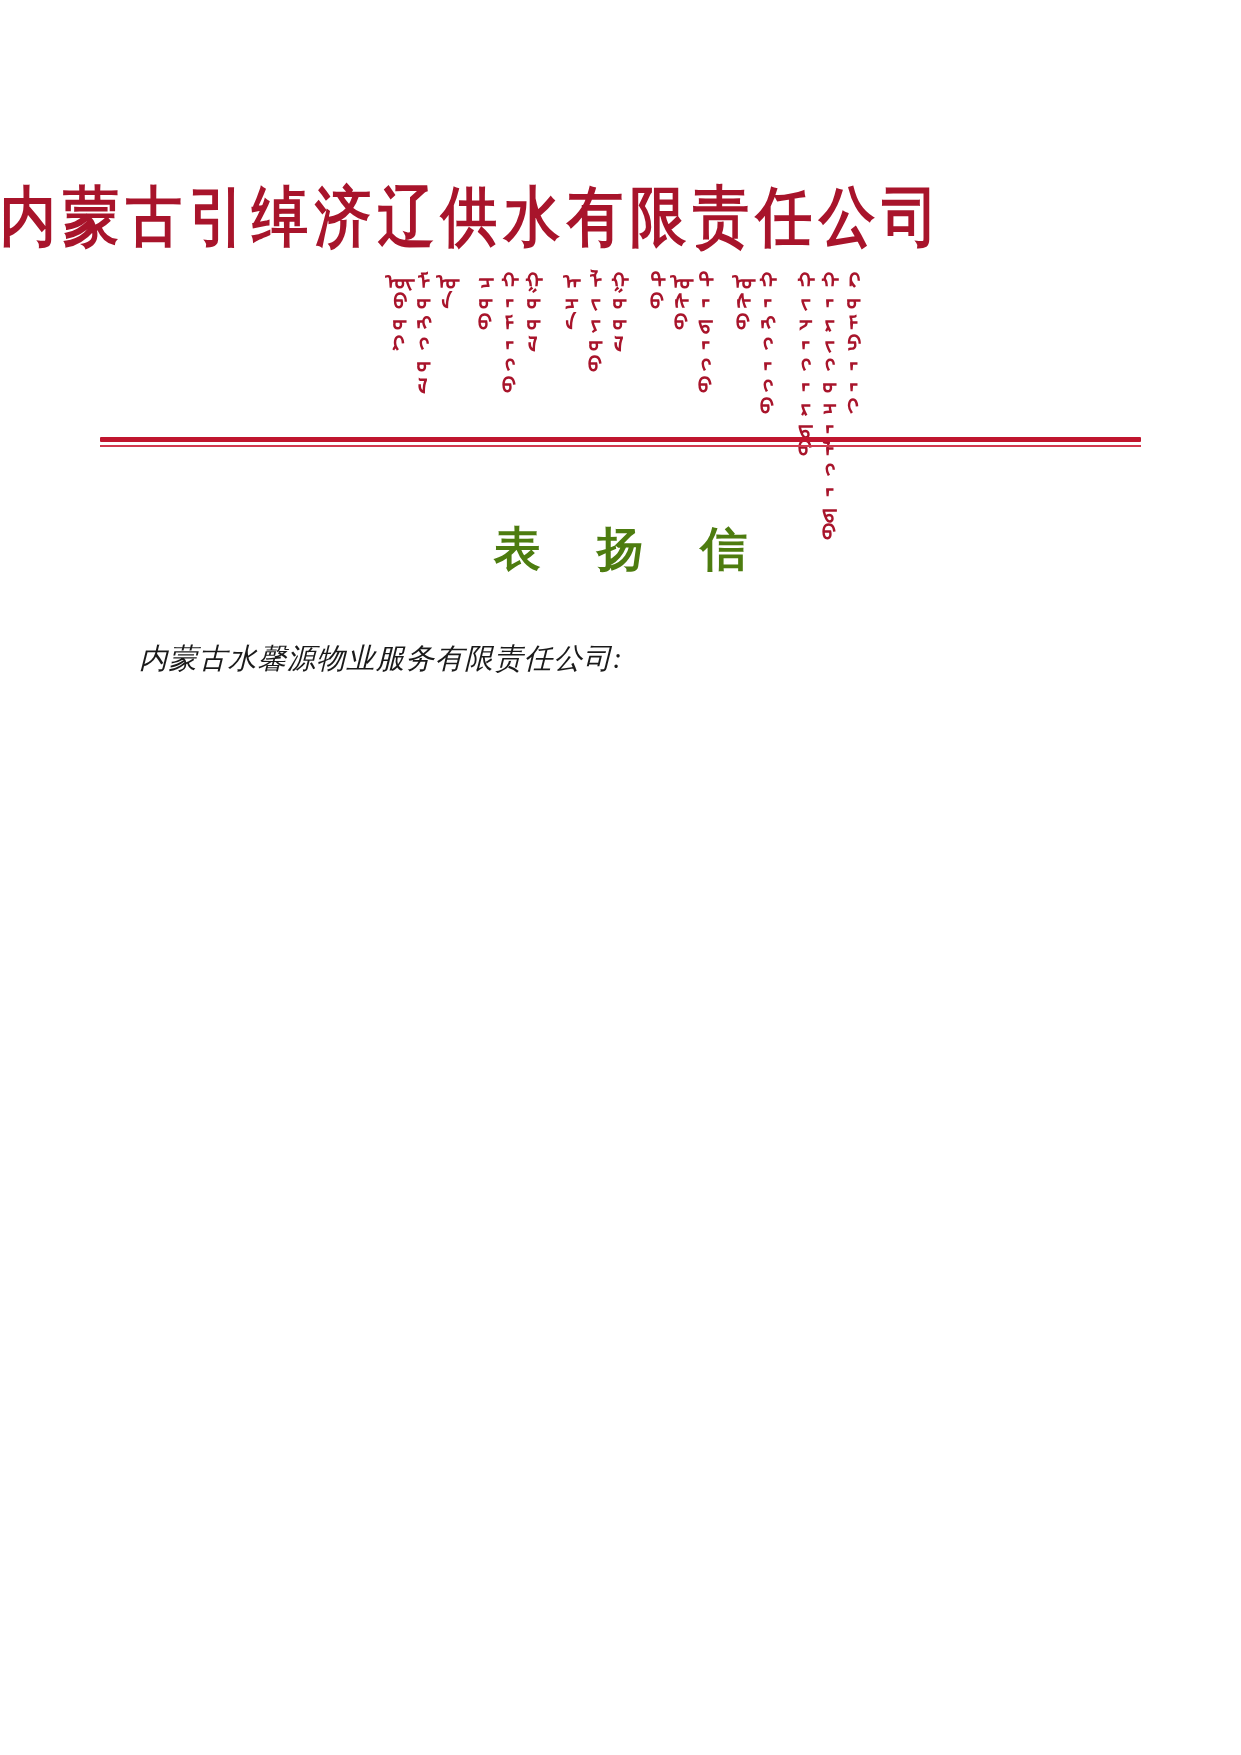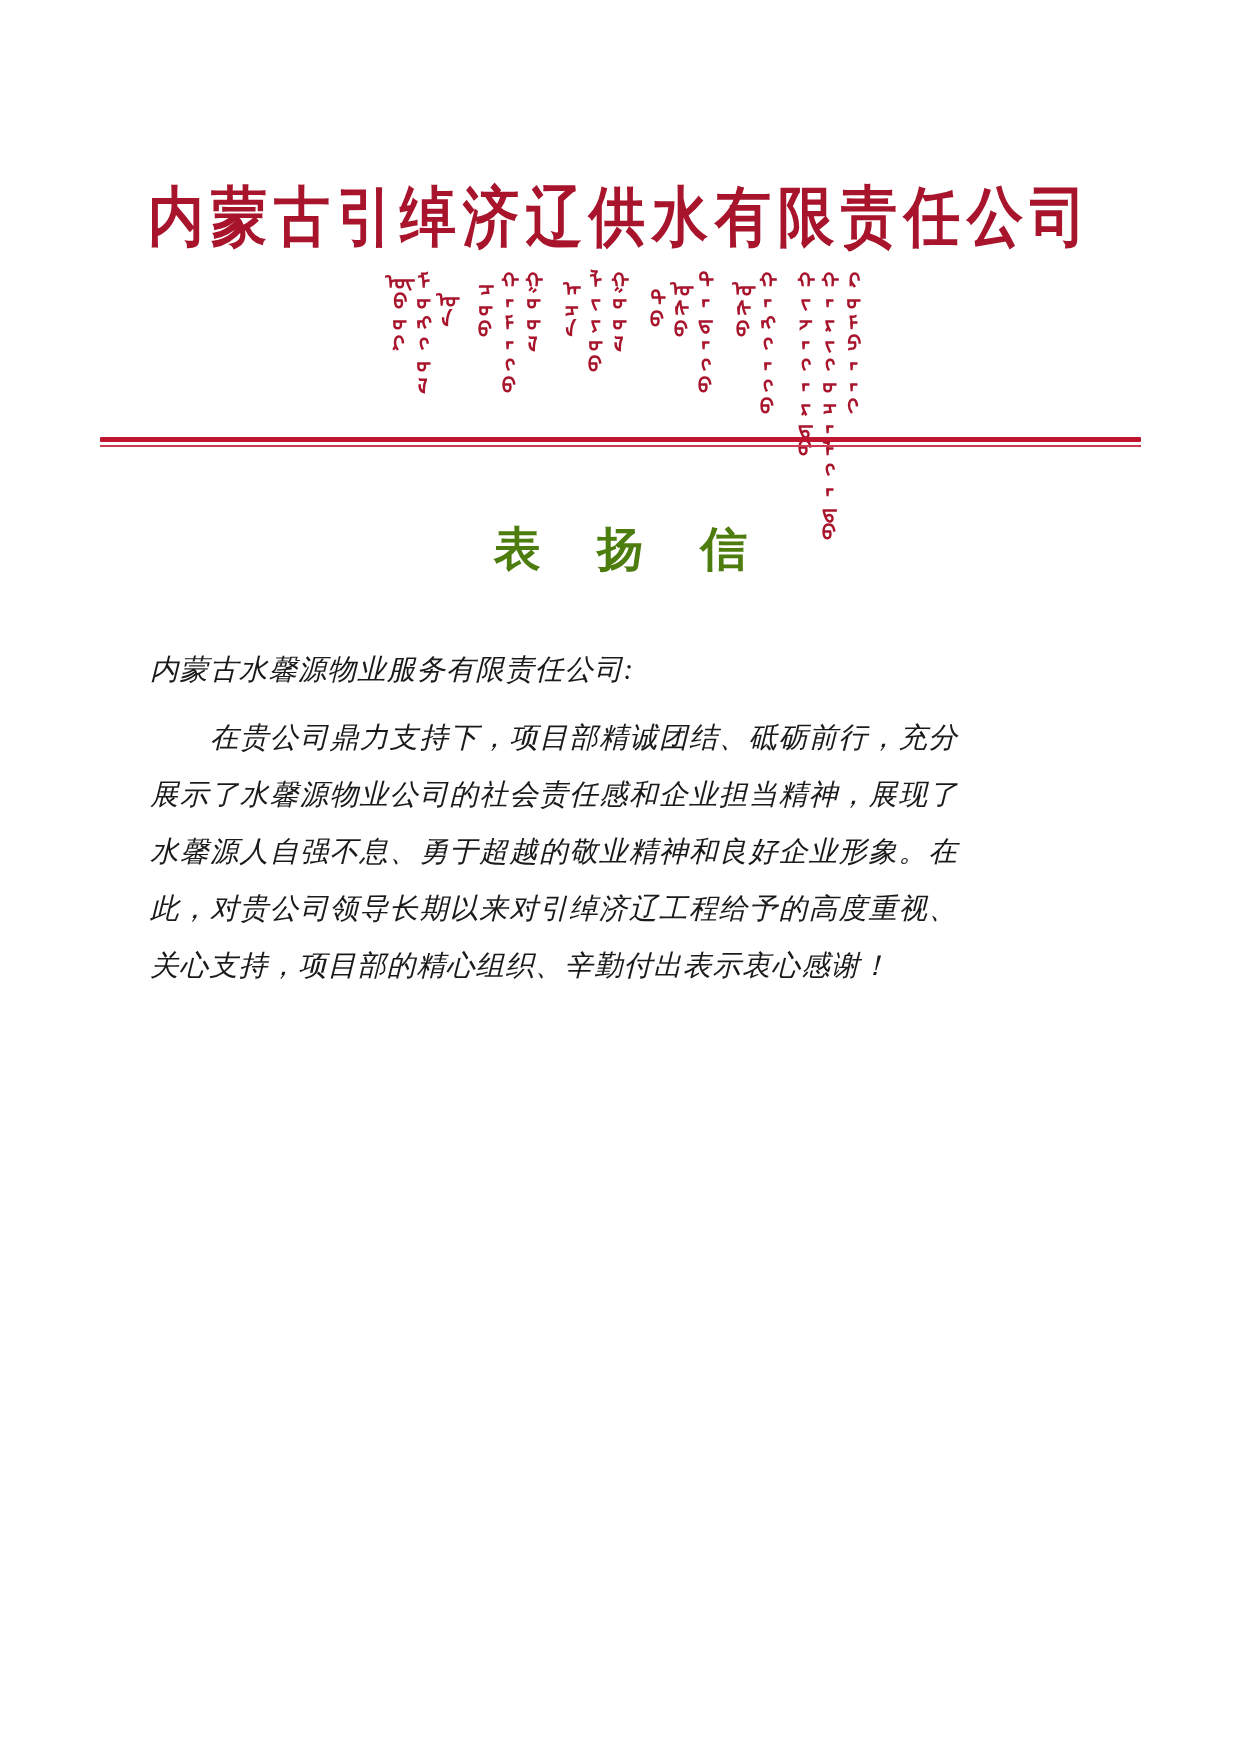--- a/index.html
+++ b/index.html
@@ -17,21 +17,20 @@
     font-family: "Liberation Serif", "DejaVu Serif", serif;
     box-sizing: border-box;
   }
 
   
   .letterhead {
     position: absolute;
     left: 0;
     top: 0;
     width: 100%;
-    text-align: center;
   }
   .lh-cn {
     margin-top: 182px;
     font-family: "DejaVu Serif", "Liberation Serif", serif;
     font-size: 56px;
     font-weight: 700;
     color: #a8142b;
     letter-spacing: 7px;
     line-height: 1.05;
     white-space: nowrap;
@@ -102,21 +101,21 @@
     width: 830px;
   }
   .para {
     font-family: "Liberation Serif", "DejaVu Serif", serif;
     font-size: 28.5px;
     color: #1a1a1a;
     line-height: 57px;
     text-align: justify;
     text-justify: inter-character;
     letter-spacing: 1.1px;
-    margin: 11px;
+    margin: 0;
     word-break: break-all;
     font-style: italic;
   }
   .para.salutation {
     text-indent: 0;
     margin-bottom: 0;
   }
   .para.indent {
     text-indent: 60px;
   }
@@ -156,16 +155,15 @@
 
   <div class="divider">
     <div class="rule-thick"></div>
     <div class="rule-thin"></div>
   </div>
 
   <div class="doc-title">表 扬 信</div>
 
   <div class="body-block">
     <p class="para salutation">内蒙古水馨源物业服务有限责任公司:</p>
-    <p class="para indent">在贵公司鼎力支持下，项目部精诚团结、砥砺前行，充分展示了水馨源物业公司的社会责任感和企业担当精神，展现了水馨源人自强不息、勇于超越的敬业精神和良好企业形象。在此，对贵公司领导长期以来对引绰济辽工程给予的高度重视、关心支持，项目部的精心组织、辛勤付出表示衷心感谢！</p>
   </div>
 
 </div>
 
 </body></html>

